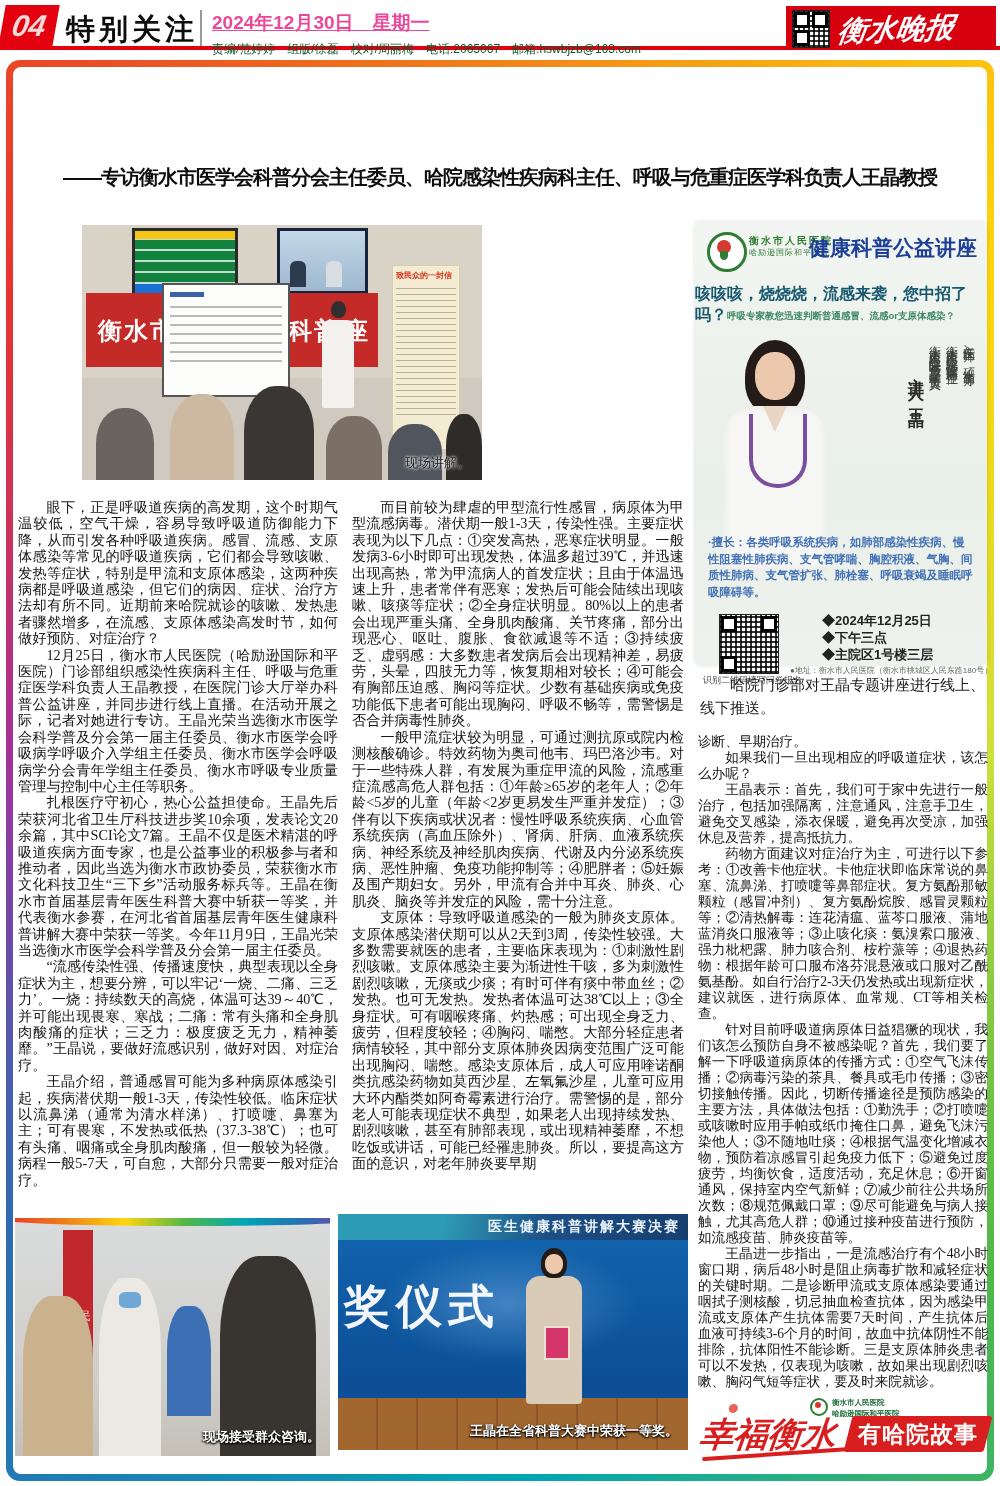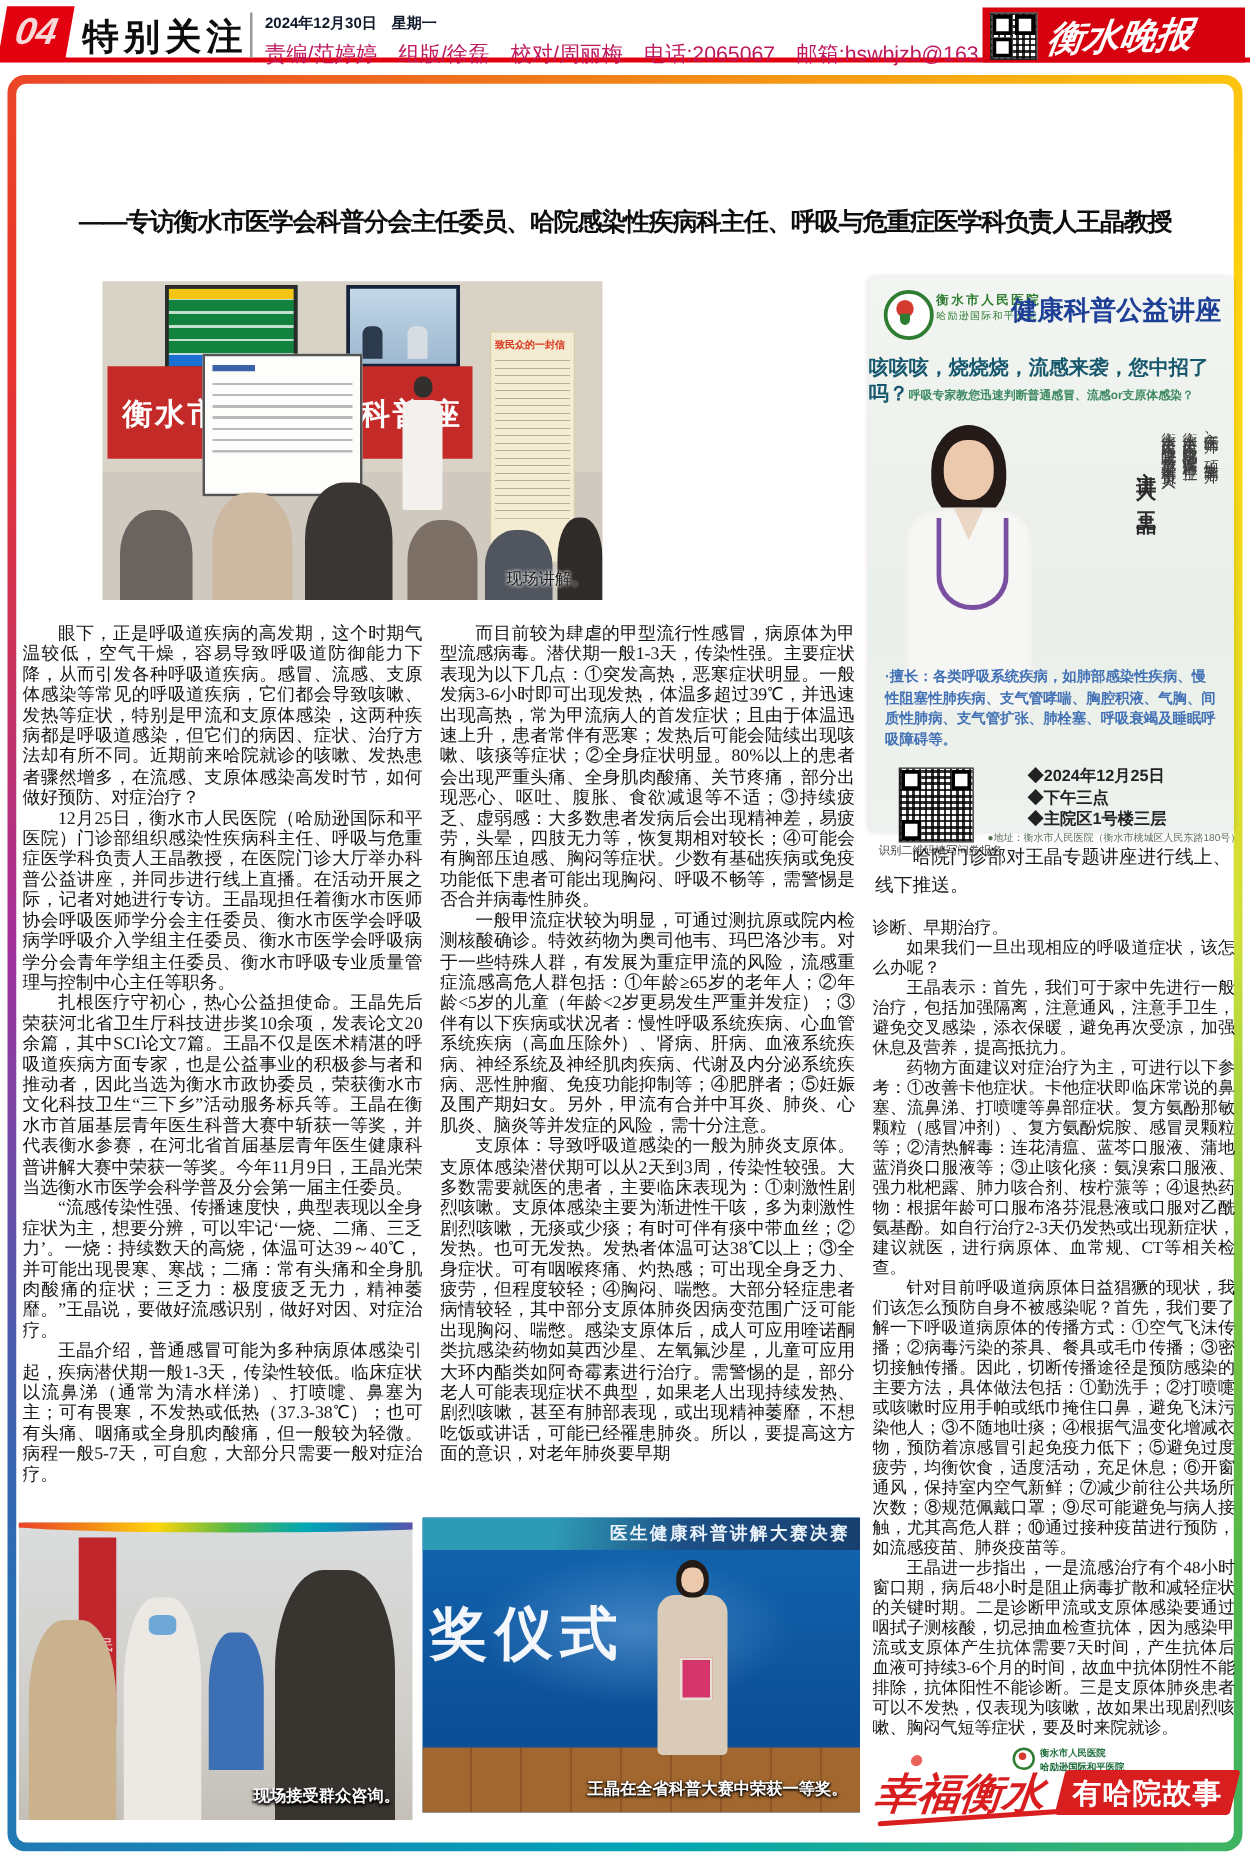--- a/index.html
+++ b/index.html
@@ -7,22 +7,22 @@
         font-family:"Liberation Sans",sans-serif;color:#111;}
 
   
   .hdr-rule{position:absolute;left:0;top:46px;width:1000px;height:4px;background:#e3000f;}
   .pagenum{position:absolute;left:2px;top:5px;width:54px;height:42px;background:#e3000f;
            transform:skewX(-10deg);color:#f7d9d9;font-size:30px;font-weight:bold;
            font-style:italic;text-align:center;line-height:42px;}
   .section-title{position:absolute;left:66px;top:10px;font-size:29px;font-weight:bold;
            letter-spacing:4px;color:#0d0d0d;}
   .hdr-info{position:absolute;left:200px;top:10px;border-left:2px solid #999;padding-left:10px;height:36px;}
-  .hdr-date{font-size:12px;font-weight:bold;color:#0f172a;}
-  .hdr-credits{font-size:17px;color:#be185d;margin-top:5px;}
+  .hdr-date{font-size:19px;font-weight:bold;color:#ec4899;text-decoration:underline;}
+  .hdr-credits{font-size:12px;color:#14532d;margin-top:5px;}
   .masthead{position:absolute;left:786px;top:6px;width:210px;height:44px;background:#d6000f;}
   .masthead .mh-name{position:absolute;left:52px;top:4px;font-family:"DejaVu Serif",serif;
            font-style:italic;font-weight:bold;font-size:29px;color:#fff;transform:skew(-8deg,-2deg);
            white-space:nowrap;}
   
   .qr{position:relative;background:#fff;border:1px solid #222;
       background-image:repeating-linear-gradient(0deg,rgba(0,0,0,.8) 0 2px,transparent 2px 5px),
                        repeating-linear-gradient(90deg,rgba(0,0,0,.8) 0 2px,transparent 2px 5px);}
   .qr i{position:absolute;width:10px;height:10px;border:3px solid #000;background:#fff;}
   .qr i:nth-child(1){left:1px;top:1px;} .qr i:nth-child(2){right:1px;top:1px;} .qr i:nth-child(3){left:1px;bottom:1px;}
@@ -264,21 +264,21 @@
       <div>◆下午三点</div>
       <div>◆主院区1号楼三层</div>
     </div>
     <div class="p-addr">●地址：衡水市人民医院（衡水市桃城区人民东路180号）</div>
     <div class="p-hint">识别二维码填写问卷报名</div>
   </div>
   <div class="poster-cap">哈院门诊部对王晶专题讲座进行线上、线下推送。</div>
 
   <div class="bodycol col1">
     <p>眼下，正是呼吸道疾病的高发期，这个时期气温较低，空气干燥，容易导致呼吸道防御能力下降，从而引发各种呼吸道疾病。感冒、流感、支原体感染等常见的呼吸道疾病，它们都会导致咳嗽、发热等症状，特别是甲流和支原体感染，这两种疾病都是呼吸道感染，但它们的病因、症状、治疗方法却有所不同。近期前来哈院就诊的咳嗽、发热患者骤然增多，在流感、支原体感染高发时节，如何做好预防、对症治疗？</p>
-    <p>12月25日，衡水市人民医院（哈励逊国际和平医院）门诊部组织感染性疾病科主任、呼吸与危重症医学科负责人王晶教授，在医院门诊大厅举办科普公益讲座，并同步进行线上直播。在活动开展之际，记者对她进行专访。王晶现担任着衡水市医师协会呼吸医师学分会主任委员、衡水市医学会呼吸病学呼吸介入学组主任委员、衡水市医学会呼吸病学分会青年学组主任委员、衡水市呼吸专业质量管理与控制中心主任等职务。</p>
+    <p>12月25日，衡水市人民医院（哈励逊国际和平医院）门诊部组织感染性疾病科主任、呼吸与危重症医学科负责人王晶教授，在医院门诊大厅举办科普公益讲座，并同步进行线上直播。在活动开展之际，记者对她进行专访。王晶光荣当选衡水市医学会科学普及分会第一届主任委员、衡水市医学会呼吸病学呼吸介入学组主任委员、衡水市医学会呼吸病学分会青年学组主任委员、衡水市呼吸专业质量管理与控制中心主任等职务。</p>
     <p>扎根医疗守初心，热心公益担使命。王晶先后荣获河北省卫生厅科技进步奖10余项，发表论文20余篇，其中SCI论文7篇。王晶不仅是医术精湛的呼吸道疾病方面专家，也是公益事业的积极参与者和推动者，因此当选为衡水市政协委员，荣获衡水市文化科技卫生“三下乡”活动服务标兵等。王晶在衡水市首届基层青年医生科普大赛中斩获一等奖，并代表衡水参赛，在河北省首届基层青年医生健康科普讲解大赛中荣获一等奖。今年11月9日，王晶光荣当选衡水市医学会科学普及分会第一届主任委员。</p>
     <p>“流感传染性强、传播速度快，典型表现以全身症状为主，想要分辨，可以牢记‘一烧、二痛、三乏力’。一烧：持续数天的高烧，体温可达39～40℃，并可能出现畏寒、寒战；二痛：常有头痛和全身肌肉酸痛的症状；三乏力：极度疲乏无力，精神萎靡。”王晶说，要做好流感识别，做好对因、对症治疗。</p>
     <p>王晶介绍，普通感冒可能为多种病原体感染引起，疾病潜伏期一般1-3天，传染性较低。临床症状以流鼻涕（通常为清水样涕）、打喷嚏、鼻塞为主；可有畏寒，不发热或低热（37.3-38℃）；也可有头痛、咽痛或全身肌肉酸痛，但一般较为轻微。病程一般5-7天，可自愈，大部分只需要一般对症治疗。</p>
   </div>
   <div class="bodycol col2">
     <p>而目前较为肆虐的甲型流行性感冒，病原体为甲型流感病毒。潜伏期一般1-3天，传染性强。主要症状表现为以下几点：①突发高热，恶寒症状明显。一般发病3-6小时即可出现发热，体温多超过39℃，并迅速出现高热，常为甲流病人的首发症状；且由于体温迅速上升，患者常伴有恶寒；发热后可能会陆续出现咳嗽、咳痰等症状；②全身症状明显。80%以上的患者会出现严重头痛、全身肌肉酸痛、关节疼痛，部分出现恶心、呕吐、腹胀、食欲减退等不适；③持续疲乏、虚弱感：大多数患者发病后会出现精神差，易疲劳，头晕，四肢无力等，恢复期相对较长；④可能会有胸部压迫感、胸闷等症状。少数有基础疾病或免疫功能低下患者可能出现胸闷、呼吸不畅等，需警惕是否合并病毒性肺炎。</p>
     <p>一般甲流症状较为明显，可通过测抗原或院内检测核酸确诊。特效药物为奥司他韦、玛巴洛沙韦。对于一些特殊人群，有发展为重症甲流的风险，流感重症流感高危人群包括：①年龄≥65岁的老年人；②年龄&lt;5岁的儿童（年龄&lt;2岁更易发生严重并发症）；③伴有以下疾病或状况者：慢性呼吸系统疾病、心血管系统疾病（高血压除外）、肾病、肝病、血液系统疾病、神经系统及神经肌肉疾病、代谢及内分泌系统疾病、恶性肿瘤、免疫功能抑制等；④肥胖者；⑤妊娠及围产期妇女。另外，甲流有合并中耳炎、肺炎、心肌炎、脑炎等并发症的风险，需十分注意。</p>
     <p>支原体：导致呼吸道感染的一般为肺炎支原体。支原体感染潜伏期可以从2天到3周，传染性较强。大多数需要就医的患者，主要临床表现为：①刺激性剧烈咳嗽。支原体感染主要为渐进性干咳，多为刺激性剧烈咳嗽，无痰或少痰；有时可伴有痰中带血丝；②发热。也可无发热。发热者体温可达38℃以上；③全身症状。可有咽喉疼痛、灼热感；可出现全身乏力、疲劳，但程度较轻；④胸闷、喘憋。大部分轻症患者病情较轻，其中部分支原体肺炎因病变范围广泛可能出现胸闷、喘憋。感染支原体后，成人可应用喹诺酮类抗感染药物如莫西沙星、左氧氟沙星，儿童可应用大环内酯类如阿奇霉素进行治疗。需警惕的是，部分老人可能表现症状不典型，如果老人出现持续发热、剧烈咳嗽，甚至有肺部表现，或出现精神萎靡，不想吃饭或讲话，可能已经罹患肺炎。所以，要提高这方面的意识，对老年肺炎要早期</p>
   </div>
   <div class="bodycol col3">

